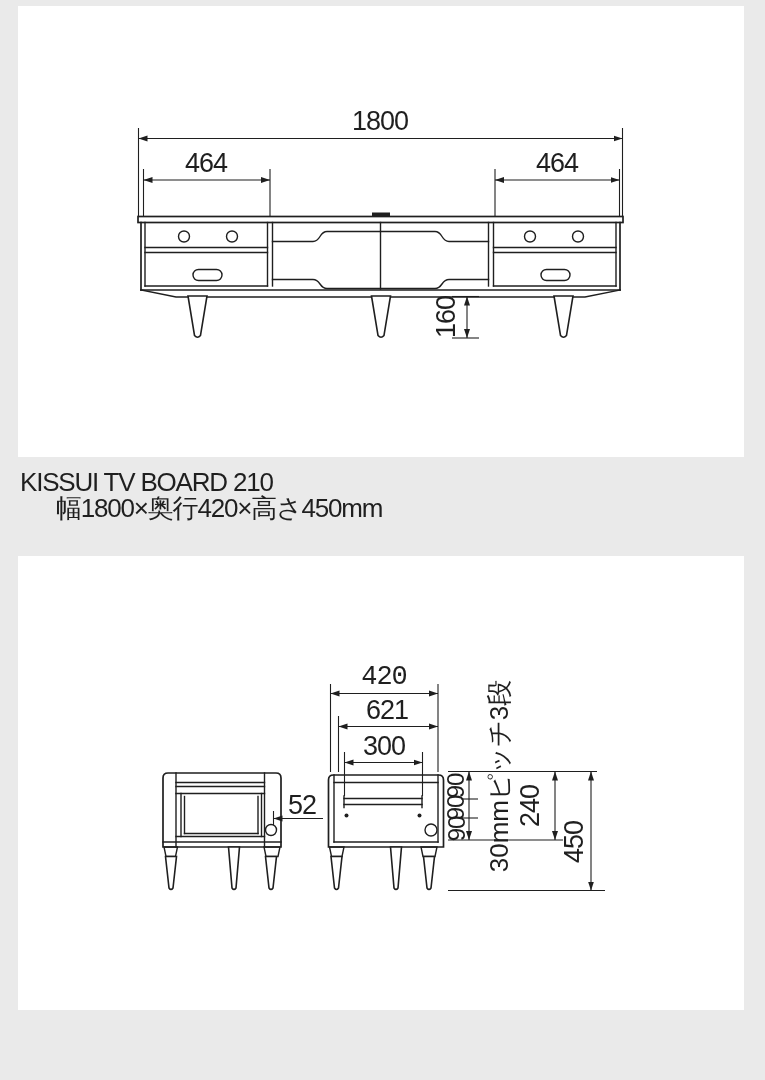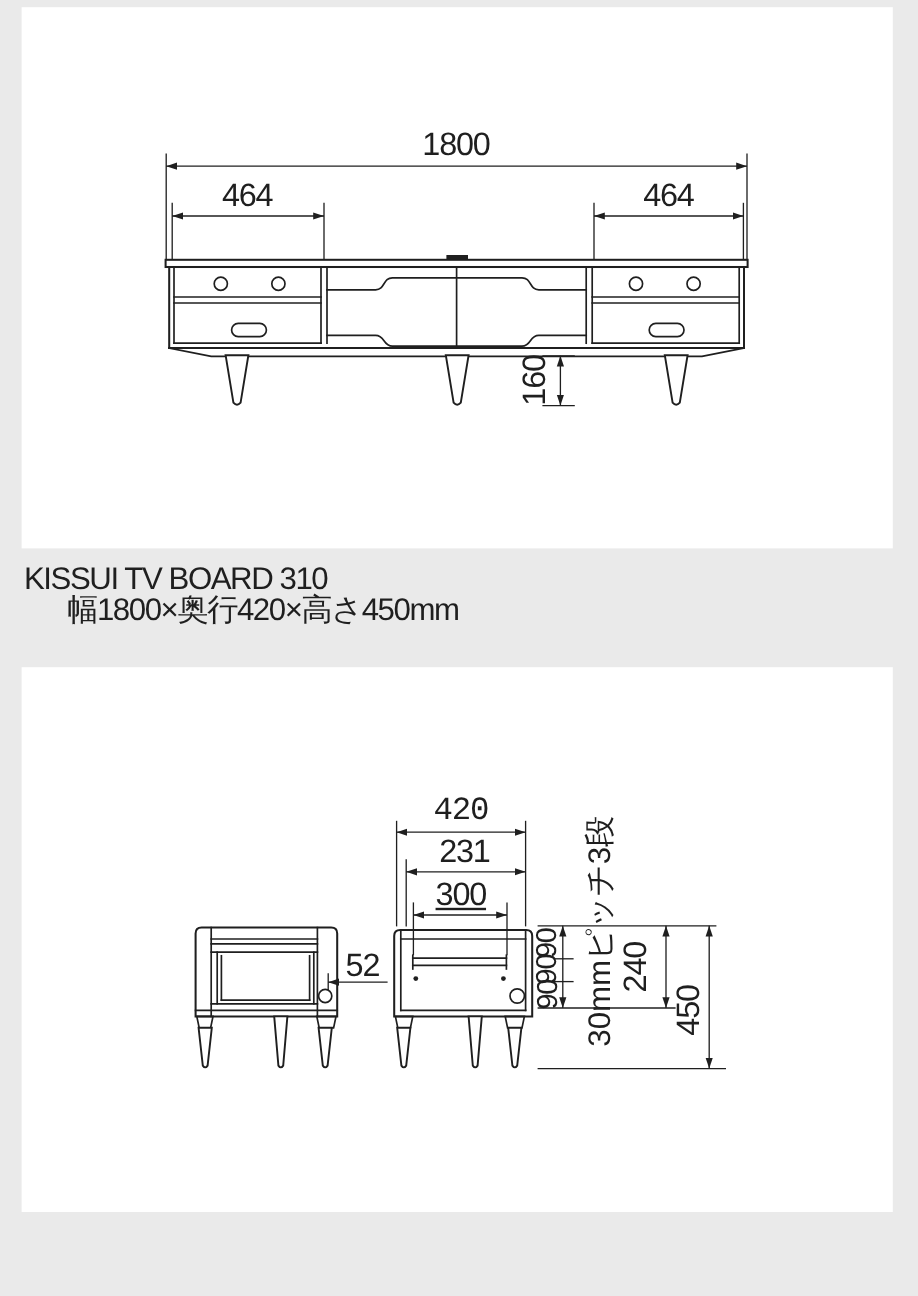--- a/index.html
+++ b/index.html
@@ -189,25 +189,25 @@
       </g>
     </g>
   </svg>
 
   <span class="label dim" style="left:380px; top:121px;">1800</span>
   <span class="label dim" style="left:206px; top:163px;">464</span>
   <span class="label dim" style="left:557px; top:163px;">464</span>
   <span class="label dim vert" style="left:446px; top:317px;">160</span>
 
   <span class="label dim" style="left:384px; top:677px;font-family:Liberation Mono, monospace;">420</span>
-  <span class="label dim" style="left:387px; top:710px;">231</span>
-  <span class="label dim" style="left:384px; top:746px;text-decoration:underline;">300</span>
+  <span class="label dim" style="left:387px; top:710px;">621</span>
+  <span class="label dim" style="left:384px; top:746px;">300</span>
   <span class="label dim" style="left:302px; top:805px;text-align:right;">52</span>
   <span class="label dim small vert" style="left:456px; top:786px;">90</span>
   <span class="label dim small vert" style="left:456px; top:808px;">90</span>
   <span class="label dim small vert" style="left:457px; top:829px;">90</span>
   <span class="label dim vert" style="left:530px; top:806px;">240</span>
   <span class="label dim vert" style="left:574px; top:842px;">450</span>
   <span class="label note" style="left:499px; top:776px;">30mmピッチ3段</span>
 
-  <span class="label caption" style="left:20px; top:468px;">KISSUI TV BOARD 310</span>
+  <span class="label caption" style="left:20px; top:468px;">KISSUI TV BOARD 210</span>
   <span class="label caption" style="left:20px; top:494px;margin-left:36px;">幅1800×奥行420×高さ450mm</span>
 </div>
 
 </body></html>

